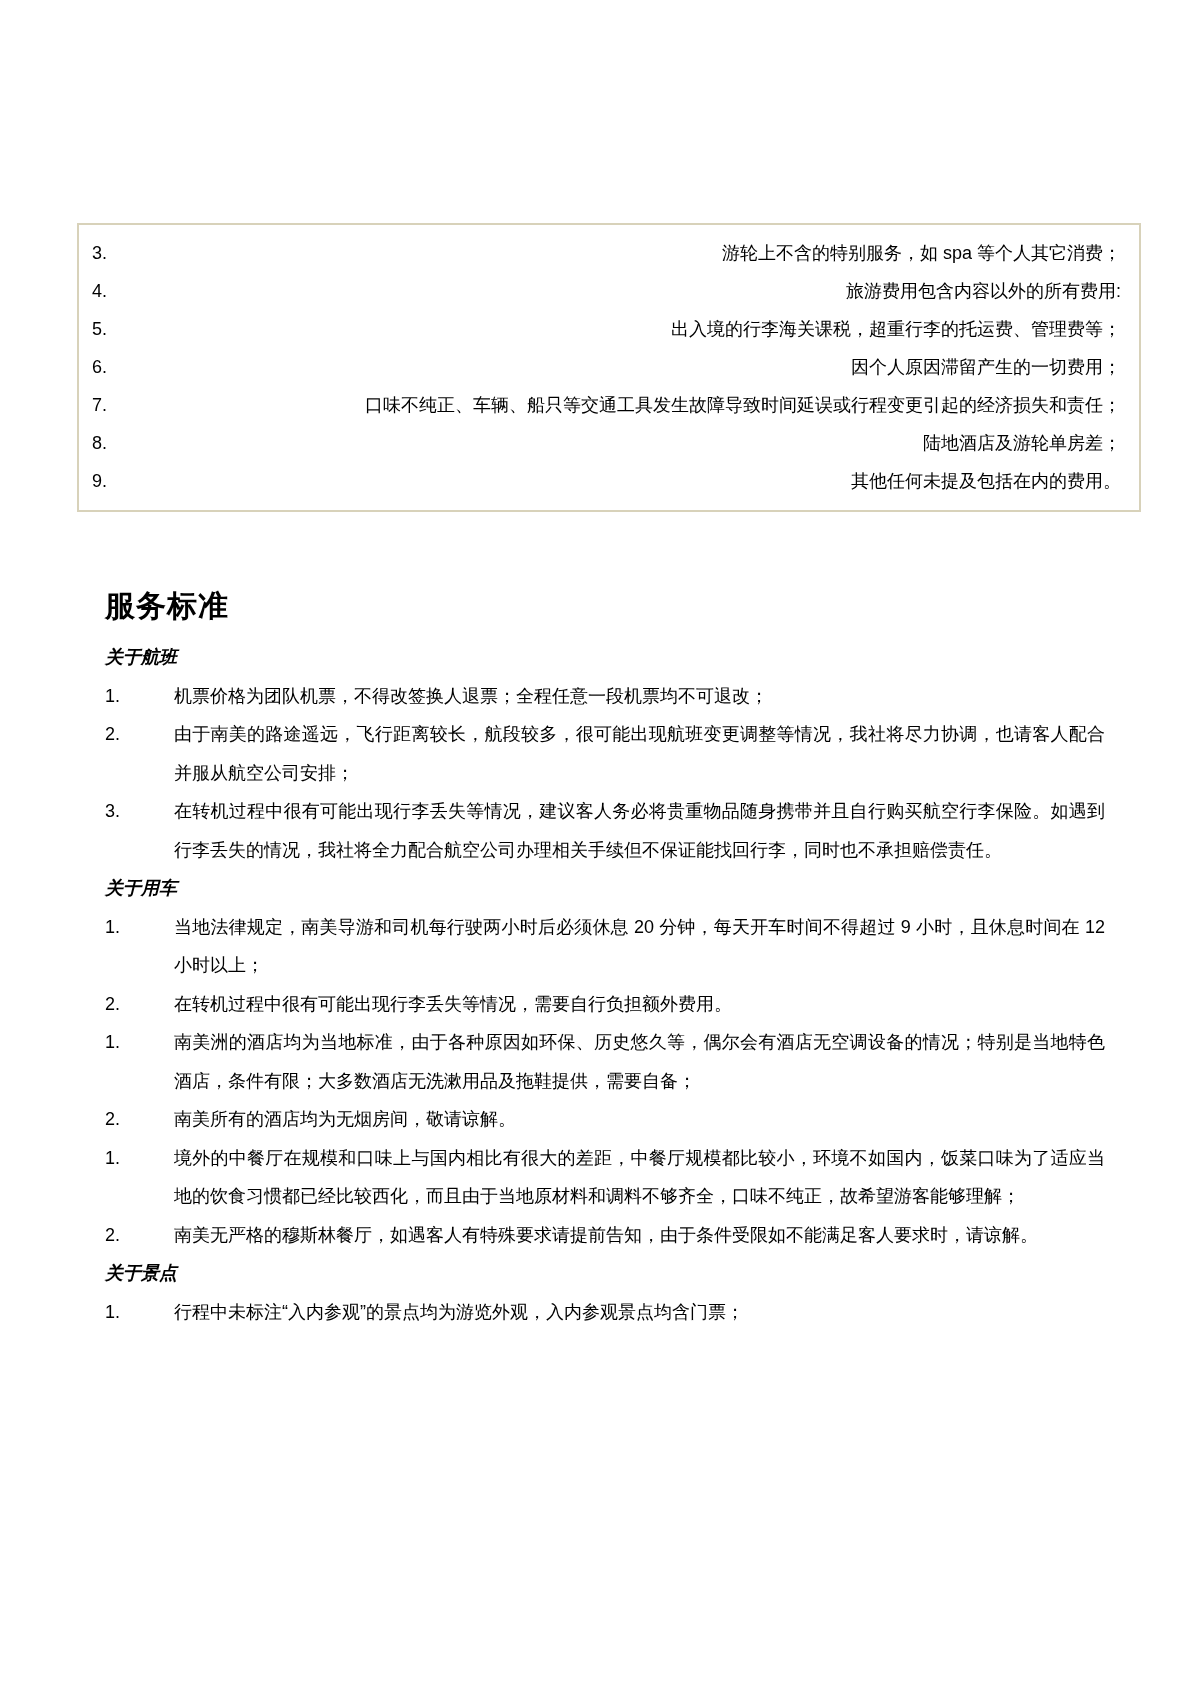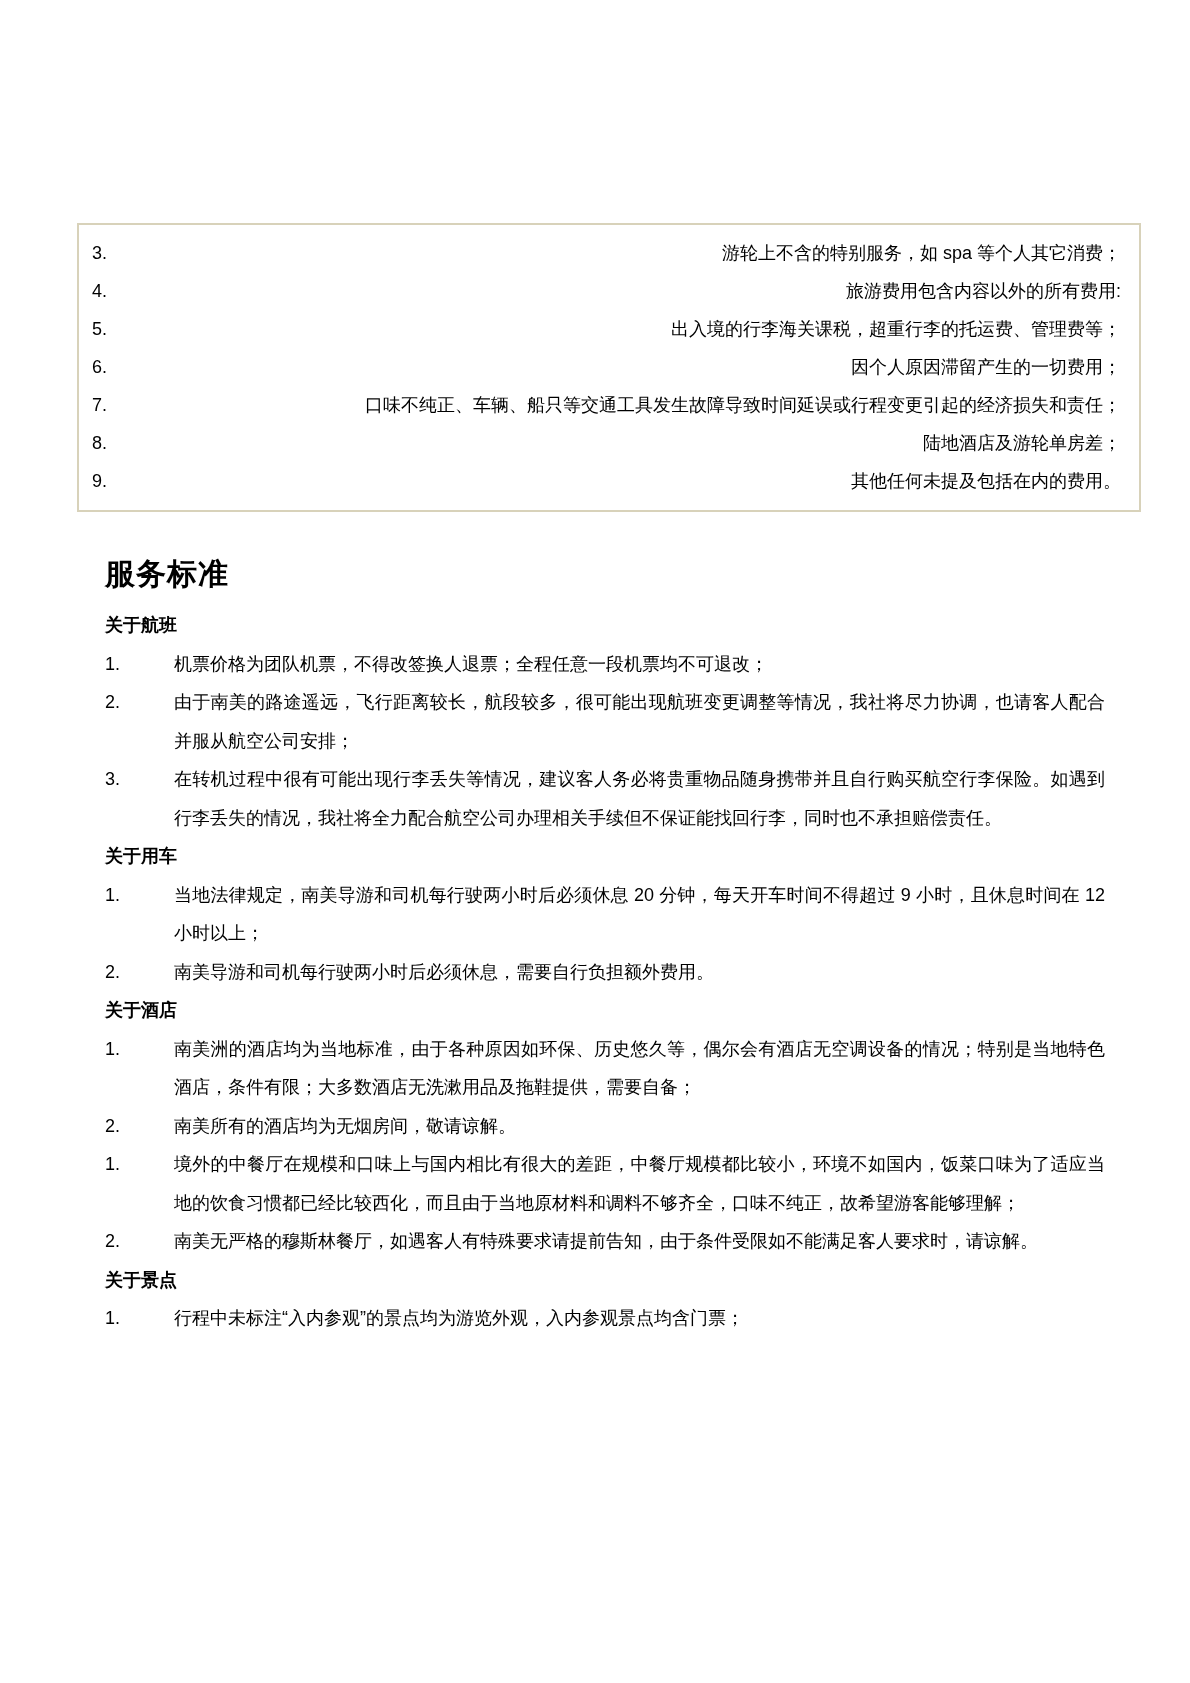--- a/index.html
+++ b/index.html
@@ -22,33 +22,33 @@
     padding: 9px 18px 10px 13px;
     font-size: 18px;
     line-height: 38px;
   }
   .row { display: flex; align-items: flex-start; }
   .excl-box .num { flex: 0 0 40px; width: 40px; }
   .excl-box .txt { flex: 1; text-align: right; }
   .content {
     position: absolute;
     left: 105px;
-    top: 558px;
+    top: 590px;
     width: 1000px;
     font-size: 18px;
     line-height: 38.5px;
   }
   .doc-title {
     font-size: 30px;
     font-weight: 800;
     line-height: 32px;
     margin: 0 0 16px 0;
     letter-spacing: 1px;
   }
-  .sec-head { font-weight: 700; }
+  .sec-head { font-weight: 700; font-style: italic; }
   .content .num { flex: 0 0 37px; width: 37px; }
   .content .txt { flex: 1; text-align: justify; margin-left: 32px; }
 </style>
 </head>
 <body>
 
 <div class="page">
 
   <div class="excl-box">
     <div class="row">
@@ -98,24 +98,23 @@
       <span class="txt">在转机过程中很有可能出现行李丢失等情况，建议客人务必将贵重物品随身携带并且自行购买航空行李保险。如遇到行李丢失的情况，我社将全力配合航空公司办理相关手续但不保证能找回行李，同时也不承担赔偿责任。</span>
     </div>
 
     <div class="sec-head">关于用车</div>
     <div class="row">
       <span class="num">1.</span>
       <span class="txt">当地法律规定，南美导游和司机每行驶两小时后必须休息 20 分钟，每天开车时间不得超过 9 小时，且休息时间在 12 小时以上；</span>
     </div>
     <div class="row">
       <span class="num">2.</span>
-      <span class="txt">南美导游和司机每行驶两小时后必须休息，需要自行负担额外费用。</span>
+      <span class="txt">在转机过程中很有可能出现行李丢失等情况，需要自行负担额外费用。</span>
     </div>
 
-    <div class="sec-head">关于酒店</div>
     <div class="row">
       <span class="num">1.</span>
       <span class="txt">南美洲的酒店均为当地标准，由于各种原因如环保、历史悠久等，偶尔会有酒店无空调设备的情况；特别是当地特色酒店，条件有限；大多数酒店无洗漱用品及拖鞋提供，需要自备；</span>
     </div>
     <div class="row">
       <span class="num">2.</span>
       <span class="txt">南美所有的酒店均为无烟房间，敬请谅解。</span>
     </div>
 
     <div class="row">

